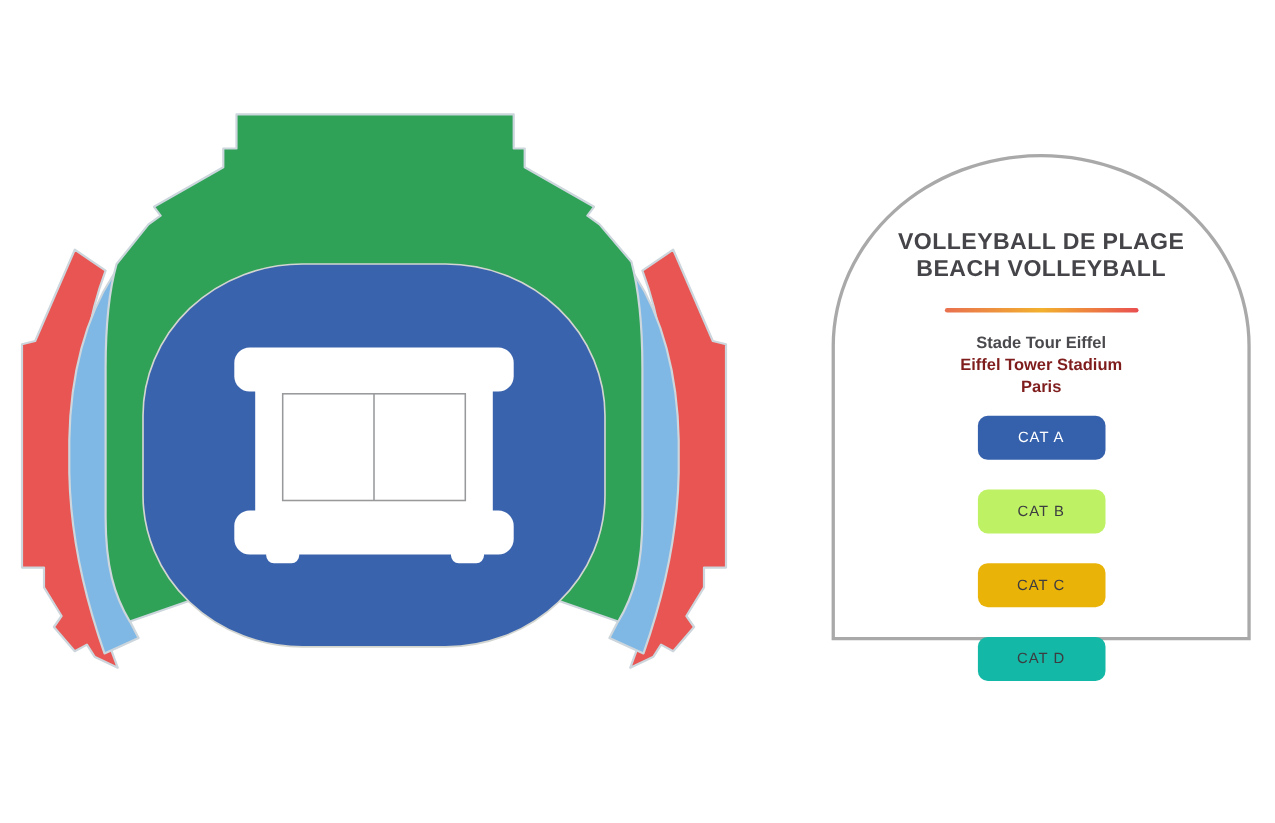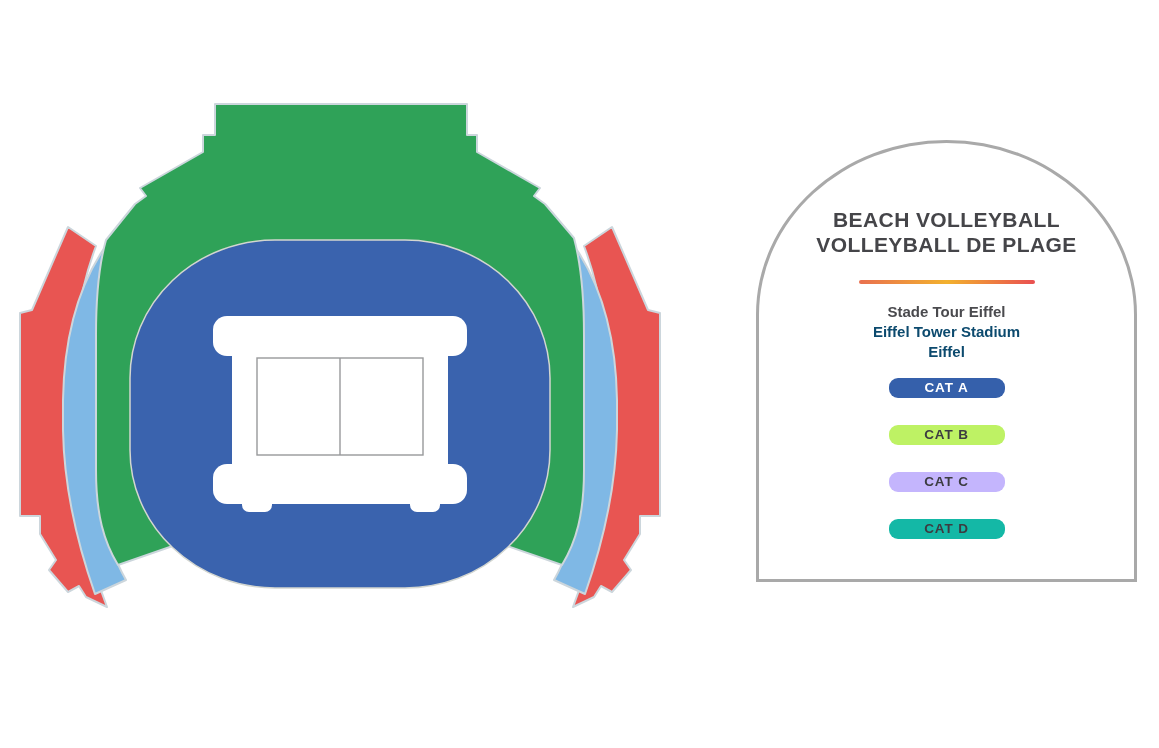--- a/index.html
+++ b/index.html
@@ -18,26 +18,26 @@
   .panel-title{
     margin-top:64px;font-size:21px;font-weight:bold;color:#454549;
     line-height:1.2;letter-spacing:0.4px;
   }
   .divider{
     width:176px;height:4px;border-radius:2px;margin:23px auto 0 auto;
     background:linear-gradient(90deg,#e9704f,#f2b12e 50%,#e94f51);
   }
   .venue{margin-top:18px;font-size:15px;font-weight:bold;line-height:1.32;}
   .venue .fr{color:#4a4a4e;}
-  .venue .en,.venue .city{color:#0c4a6e;}
+  .venue .en,.venue .city{color:#7f1d1d;}
   .cats{margin-top:16px;display:flex;flex-direction:column;align-items:center;gap:27px;}
   .cat-btn{
-    width:116px;height:20px;border:none;border-radius:9px;
+    width:116px;height:40px;border:none;border-radius:9px;
     font-family:"Liberation Sans", sans-serif;
-    font-size:13.5px;font-weight:bold;letter-spacing:0.9px;
+    font-size:13.5px;font-weight:normal;letter-spacing:0.9px;
     display:flex;align-items:center;justify-content:center;cursor:pointer;
   }
 </style>
 </head>
 <body>
 
 <div class="map-wrap">
   <svg viewBox="0 0 700 748" width="700" height="748" xmlns="http://www.w3.org/2000/svg">
 
     <path stroke="#ccd6dc" stroke-width="2" stroke-linejoin="round" d="M 68,227 L 32,310 L 20,313 L 20,516 L 40,516 L 40,534 L 56,560 L 49,570 L 68,592 L 79,586 L 86,597 L 107,607
@@ -71,28 +71,28 @@
 
     <g fill="#ffffff" stroke-width="1.4" stroke="#98999b">
       <rect x="257" y="358" width="166" height="97"></rect>
       <line x1="340" y1="358" x2="340" y2="455"></line>
     </g>
   </svg>
 </div>
 
 <div class="panel" style="border-color: rgb(169, 169, 169);">
   <div class="panel-title">
+    <div>VOLLEYBALL DE PLAGE</div>
     <div>BEACH VOLLEYBALL</div>
-    <div>VOLLEYBALL DE PLAGE</div>
   </div>
   <div class="divider" style="background: linear-gradient(90deg, rgb(233, 112, 79), rgb(242, 177, 46) 50%, rgb(233, 79, 81));"></div>
   <div class="venue">
     <div class="fr">Stade Tour Eiffel</div>
     <div class="en">Eiffel Tower Stadium</div>
-    <div class="city">Eiffel</div>
+    <div class="city">Paris</div>
   </div>
   <div class="cats">
     <button class="cat-btn" style="background: rgb(53, 96, 171); color: rgb(255, 255, 255);">CAT A</button>
     <button class="cat-btn" style="background: #bef264; color: rgb(60, 60, 65);">CAT B</button>
-    <button class="cat-btn" style="background: #c4b5fd; color: rgb(60, 60, 65);">CAT C</button>
+    <button class="cat-btn" style="background: #eab308; color: rgb(60, 60, 65);">CAT C</button>
     <button class="cat-btn" style="background: #14b8a6; color: rgb(60, 60, 65);">CAT D</button>
   </div>
 </div>
 
 </body></html>

